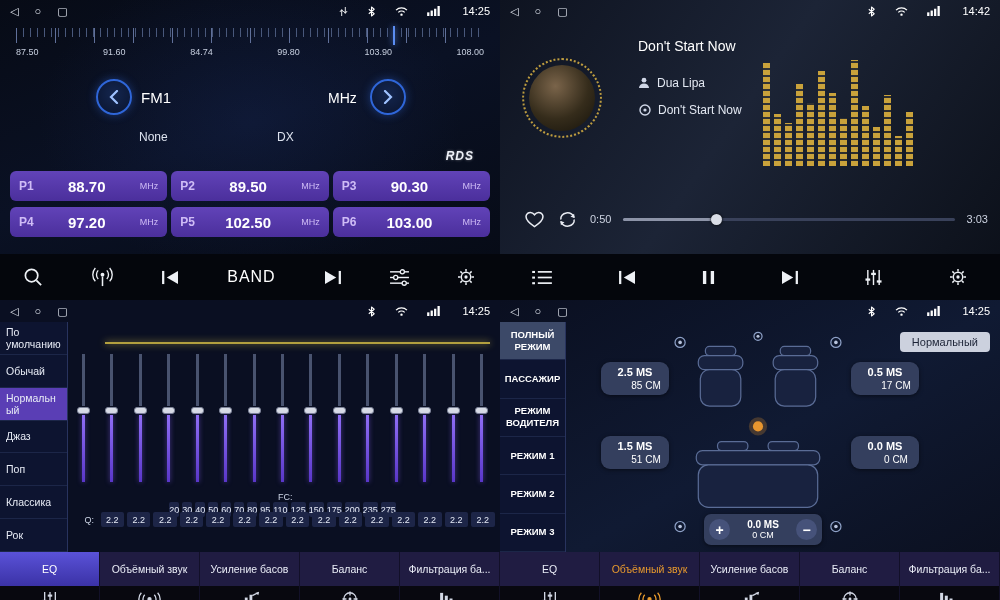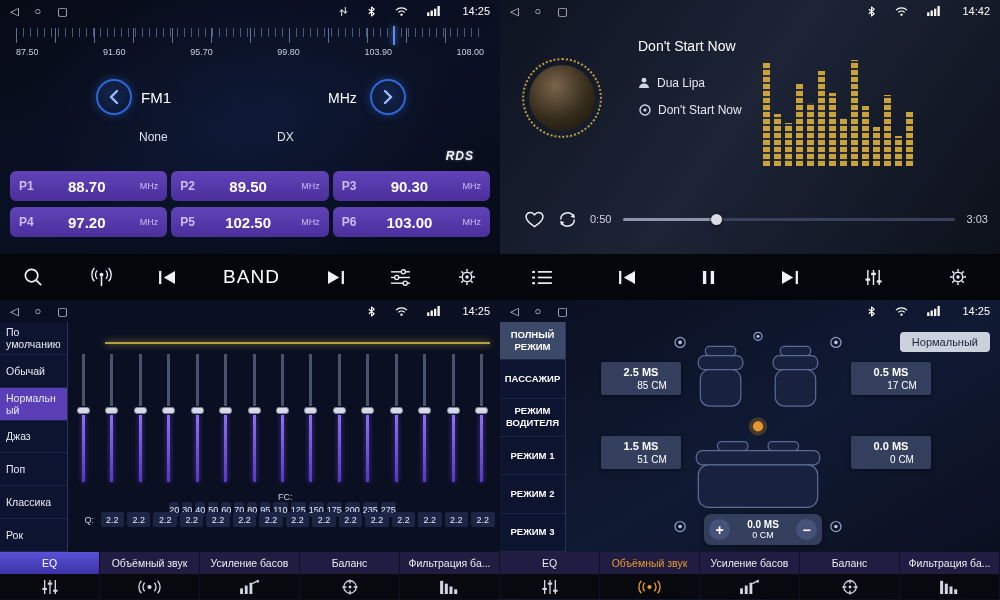--- a/index.html
+++ b/index.html
@@ -34,21 +34,21 @@
   .freq-unit { position:absolute; left:328px; top:90px; font-size:14px; color:#fff; }
   .freq-mode { position:absolute; left:277px; top:130px; font-size:12px; color:#dde3ef; }
   .rds-badge { position:absolute; right:26px; top:149px; font-style:italic; font-weight:800; font-size:12px; color:#eef1f8; letter-spacing:1px; text-shadow:0 0 3px rgba(255,255,255,.4); }
   .presets { position:absolute; left:10px; right:10px; top:171px; display:grid; grid-template-columns:repeat(3,1fr); gap:6px 4px; }
   .preset { height:30px; border:none; border-radius:6px; background:linear-gradient(180deg,#6143b8,#4b2f9c); display:flex; align-items:center; padding:0 9px; cursor:pointer; }
   .preset-label { font-size:12px; font-weight:bold; color:#cfbcf6; }
   .preset-freq { flex:1; text-align:center; font-size:15px; font-weight:bold; color:#fff; }
   .preset-unit { font-size:9px; color:#cfbcf6; }
   .toolbar { position:absolute; left:0; right:0; bottom:0; height:46px; background:#04060c; display:flex; align-items:center; justify-content:space-around; }
   .tool { display:flex; align-items:center; justify-content:center; background:none; border:none; color:#eef1f6; cursor:pointer; }
-  .band-button { font-size:19px; letter-spacing:1px; color:#fff; }
+  .band-button { font-size:16px; letter-spacing:1px; color:#fff; }
 
   
   .album-ring { position:absolute; left:22px; top:58px; width:80px; height:80px; border-radius:50%; border:2px dotted #bd9c3f; cursor:pointer; }
   .album-art { position:absolute; left:5px; top:5px; right:5px; bottom:5px; border-radius:50%; background:radial-gradient(circle at 40% 32%, #7a644a, #352c1b 55%, #15120a 100%); }
   .track-title { position:absolute; left:138px; top:38px; font-size:14px; color:#fff; }
   .meta-row { position:absolute; display:flex; align-items:center; gap:7px; color:#e3e8f2; font-size:12px; }
   #artist-row { left:138px; top:76px; }
   #album-row { left:139px; top:103px; }
   .visualizer { position:absolute; left:263px; top:58px; width:152px; height:108px; display:flex; align-items:flex-end; gap:4px; }
   .vbar { width:7px; background-image:repeating-linear-gradient(to top,#c9a23b 0 5px, rgba(201,162,59,.12) 5px 7px); }
@@ -73,35 +73,35 @@
   .eq-knob { width:13px; height:7px; border-radius:3px; background:#d9dde6; border:1px solid #7d8398; margin:1px 0; }
   .track-bottom { width:3px; flex:1; background:linear-gradient(180deg,#8f6ef5,#5936c8); box-shadow:0 0 5px rgba(122,87,232,.6); }
   .eq-row { position:absolute; left:0; right:4px; display:flex; align-items:center; }
   #fc-row { top:170px;flex-direction:column; } #q-row { top:190px; }
   .eq-row-label { width:30px; padding-right:5px; text-align:right; font-size:9px; color:#cdd5e6; }
   .eq-cells { flex:1; display:flex; }
   .eq-cell { flex:1; margin:0 1.5px; background:#1d2547; border-radius:2px; font-size:9px; color:#e6ebf7; text-align:center; padding:2.5px 0; }
 
   
   .tabbar { position:absolute; left:0; right:0; bottom:0; height:48px; z-index:6; }
-  .tab-labels { display:grid; grid-template-columns:repeat(5,1fr); height:22px; background:#201c42; }
+  .tab-labels { display:grid; grid-template-columns:repeat(5,1fr); height:34px; background:#201c42; }
   .tab-label { display:flex; align-items:center; justify-content:center; font-size:10.5px; color:#e9ecf6; border-right:1px solid #121028; white-space:nowrap; overflow:hidden; cursor:pointer; }
   .tab-label.active-purple { background:linear-gradient(180deg,#5a52d8,#3b32a6); color:#fff; }
   .tab-label.active-orange { color:#e89a2d; }
   .tab-icons { display:grid; grid-template-columns:repeat(5,1fr); height:25px; background:#08080f; }
   .tab-icon { display:flex; align-items:center; justify-content:center; color:#d2d7e4; border-right:1px solid #121028; cursor:pointer; }
   .tab-icon.accent { color:#e89a2d; }
 
   
   .mode-col { position:absolute; left:0; top:22px; bottom:48px; width:66px; background:#0d1430; border-right:1px solid #28335e; display:flex; flex-direction:column; }
   .mode-btn { flex:1; display:flex; align-items:center; justify-content:center; text-align:center; font-size:9.5px; font-weight:bold; color:#fff; border-bottom:1px solid #1c2648; padding:2px 3px; cursor:pointer; line-height:1.25; }
   .mode-btn.active { background:#3c4968; }
   .profile-btn { position:absolute; right:10px; top:32px; background:#ccd1de; color:#1c2336; font-size:11px; padding:4px 12px; border-radius:4px; border:none; cursor:pointer; }
   .car-view { position:absolute; left:172px; top:26px; width:172px; height:222px; }
-  .delay-box { position:absolute; width:80px; background:#343f5e; border-radius:2px; text-align:center; padding:4px 0; color:#fff; cursor:pointer; box-shadow:0 1px 4px rgba(0,0,0,.5); }
+  .delay-box { position:absolute; width:68px; background:#343f5e; border-radius:9px; text-align:center; padding:4px 0; color:#fff; cursor:pointer; box-shadow:0 1px 4px rgba(0,0,0,.5); }
   .delay-ms { font-size:11px; font-weight:bold; }
   .delay-cm { font-size:10px; margin-top:2px;padding-left:22px; }
   #delay-fl { left:101px; top:62px; } #delay-fr { left:351px; top:62px; }
   #delay-rl { left:101px; top:136px; } #delay-rr { left:351px; top:136px; }
   .center-adjust { position:absolute; left:204px; top:214px; width:118px; height:31px; background:#343f5e; border-radius:7px; display:flex; align-items:center; padding:0 5px; gap:4px; z-index:4; box-shadow:0 1px 4px rgba(0,0,0,.5); }
   .adj-btn { width:21px; height:21px; border-radius:50%; background:#46527a; color:#fff; border:none; font-size:14px; font-weight:bold; display:flex; align-items:center; justify-content:center; cursor:pointer; line-height:1; }
   .center-vals { flex:1; text-align:center; color:#fff; }
   .center-ms { font-size:10px; font-weight:bold; } .center-cm { font-size:9px; }
 </style>
 </head>
@@ -146,21 +146,21 @@
     </header>
 
     <div class="ruler">
       <div class="ticks-minor"></div>
       <div class="ticks-major"></div>
       <div class="ruler-pointer"></div>
       <div class="ruler-labels">
 
       <span class="ruler-label">87.50</span>
           <span class="ruler-label">91.60</span>
-          <span class="ruler-label">95.70</span>
+          <span class="ruler-label">84.74</span>
           <span class="ruler-label">99.80</span>
           <span class="ruler-label">103.90</span>
           <span class="ruler-label">108.00</span>
         </div>
     </div>
 
     <button class="tune-btn" id="tune-down">
       <svg viewBox="0 0 10 14" width="10" height="14">
           <path d="M8 1 L2 7 L8 13" fill="none" stroke="currentColor" stroke-width="2.2" stroke-linecap="round"></path>
         </svg>

